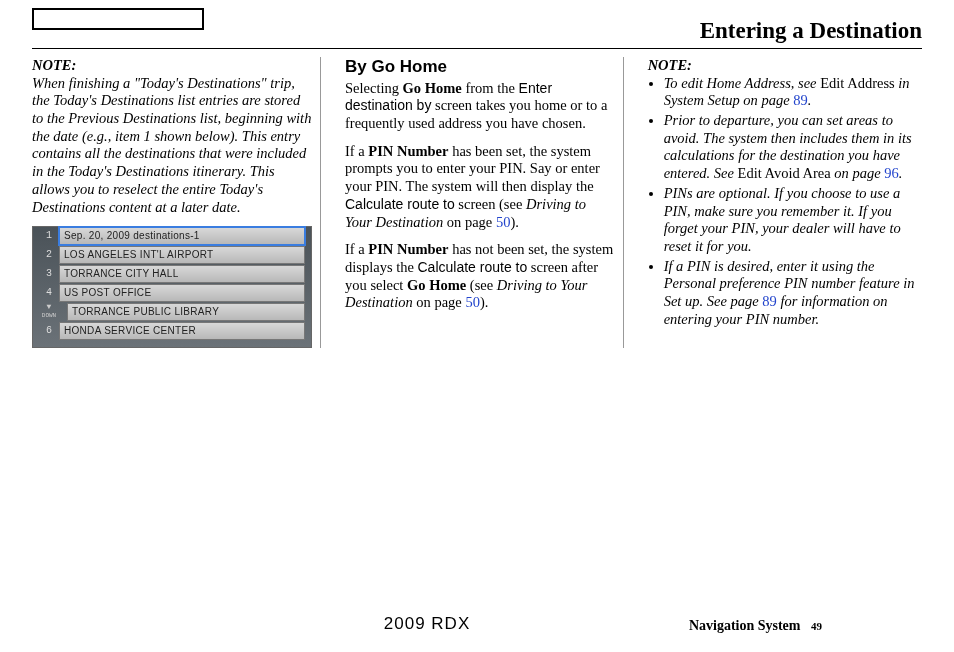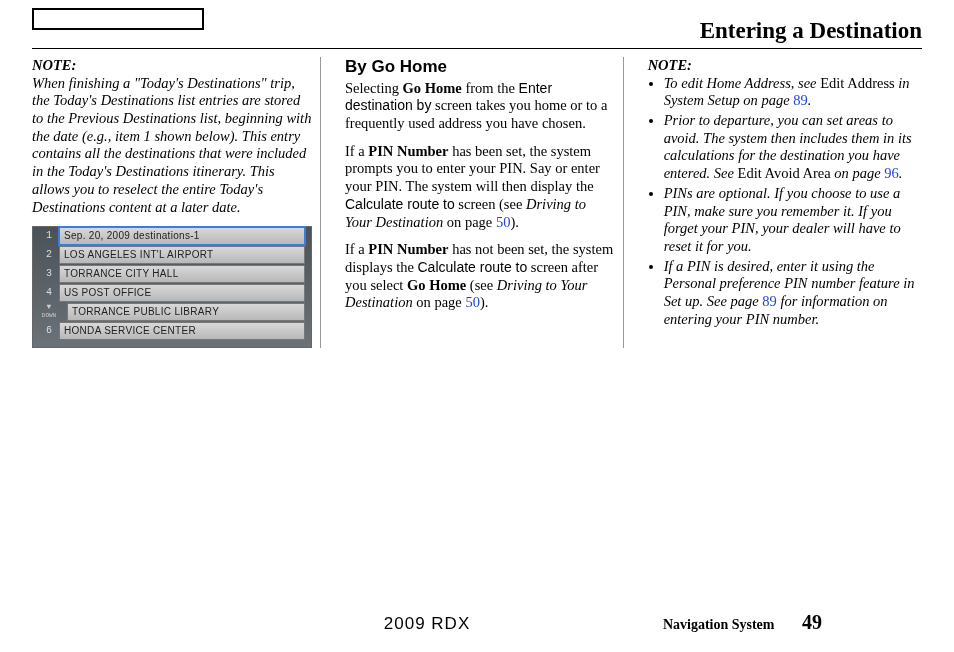--- a/index.html
+++ b/index.html
@@ -126,21 +126,21 @@
     font-family: Arial, Helvetica, sans-serif;
     font-size: 17px;
     letter-spacing: 1px;
   }
   .footer-right {
     position: absolute;
     right: 32px;
     bottom: 0;
     font-size: 14px;
   }
-  .footer-right .pg { font-weight: bold; font-size: 20px; margin-left: 24px; }
+  .footer-right .pg { font-weight: bold; font-size: 11px; margin-left: 7px; }
   p { margin-bottom: 10px; }
 </style>
 </head>
 <body>
 
 <div class="top-input-box"></div>
 
 <div class="top-bar">
   <h1 class="page-title">Entering a Destination</h1>
 </div>

